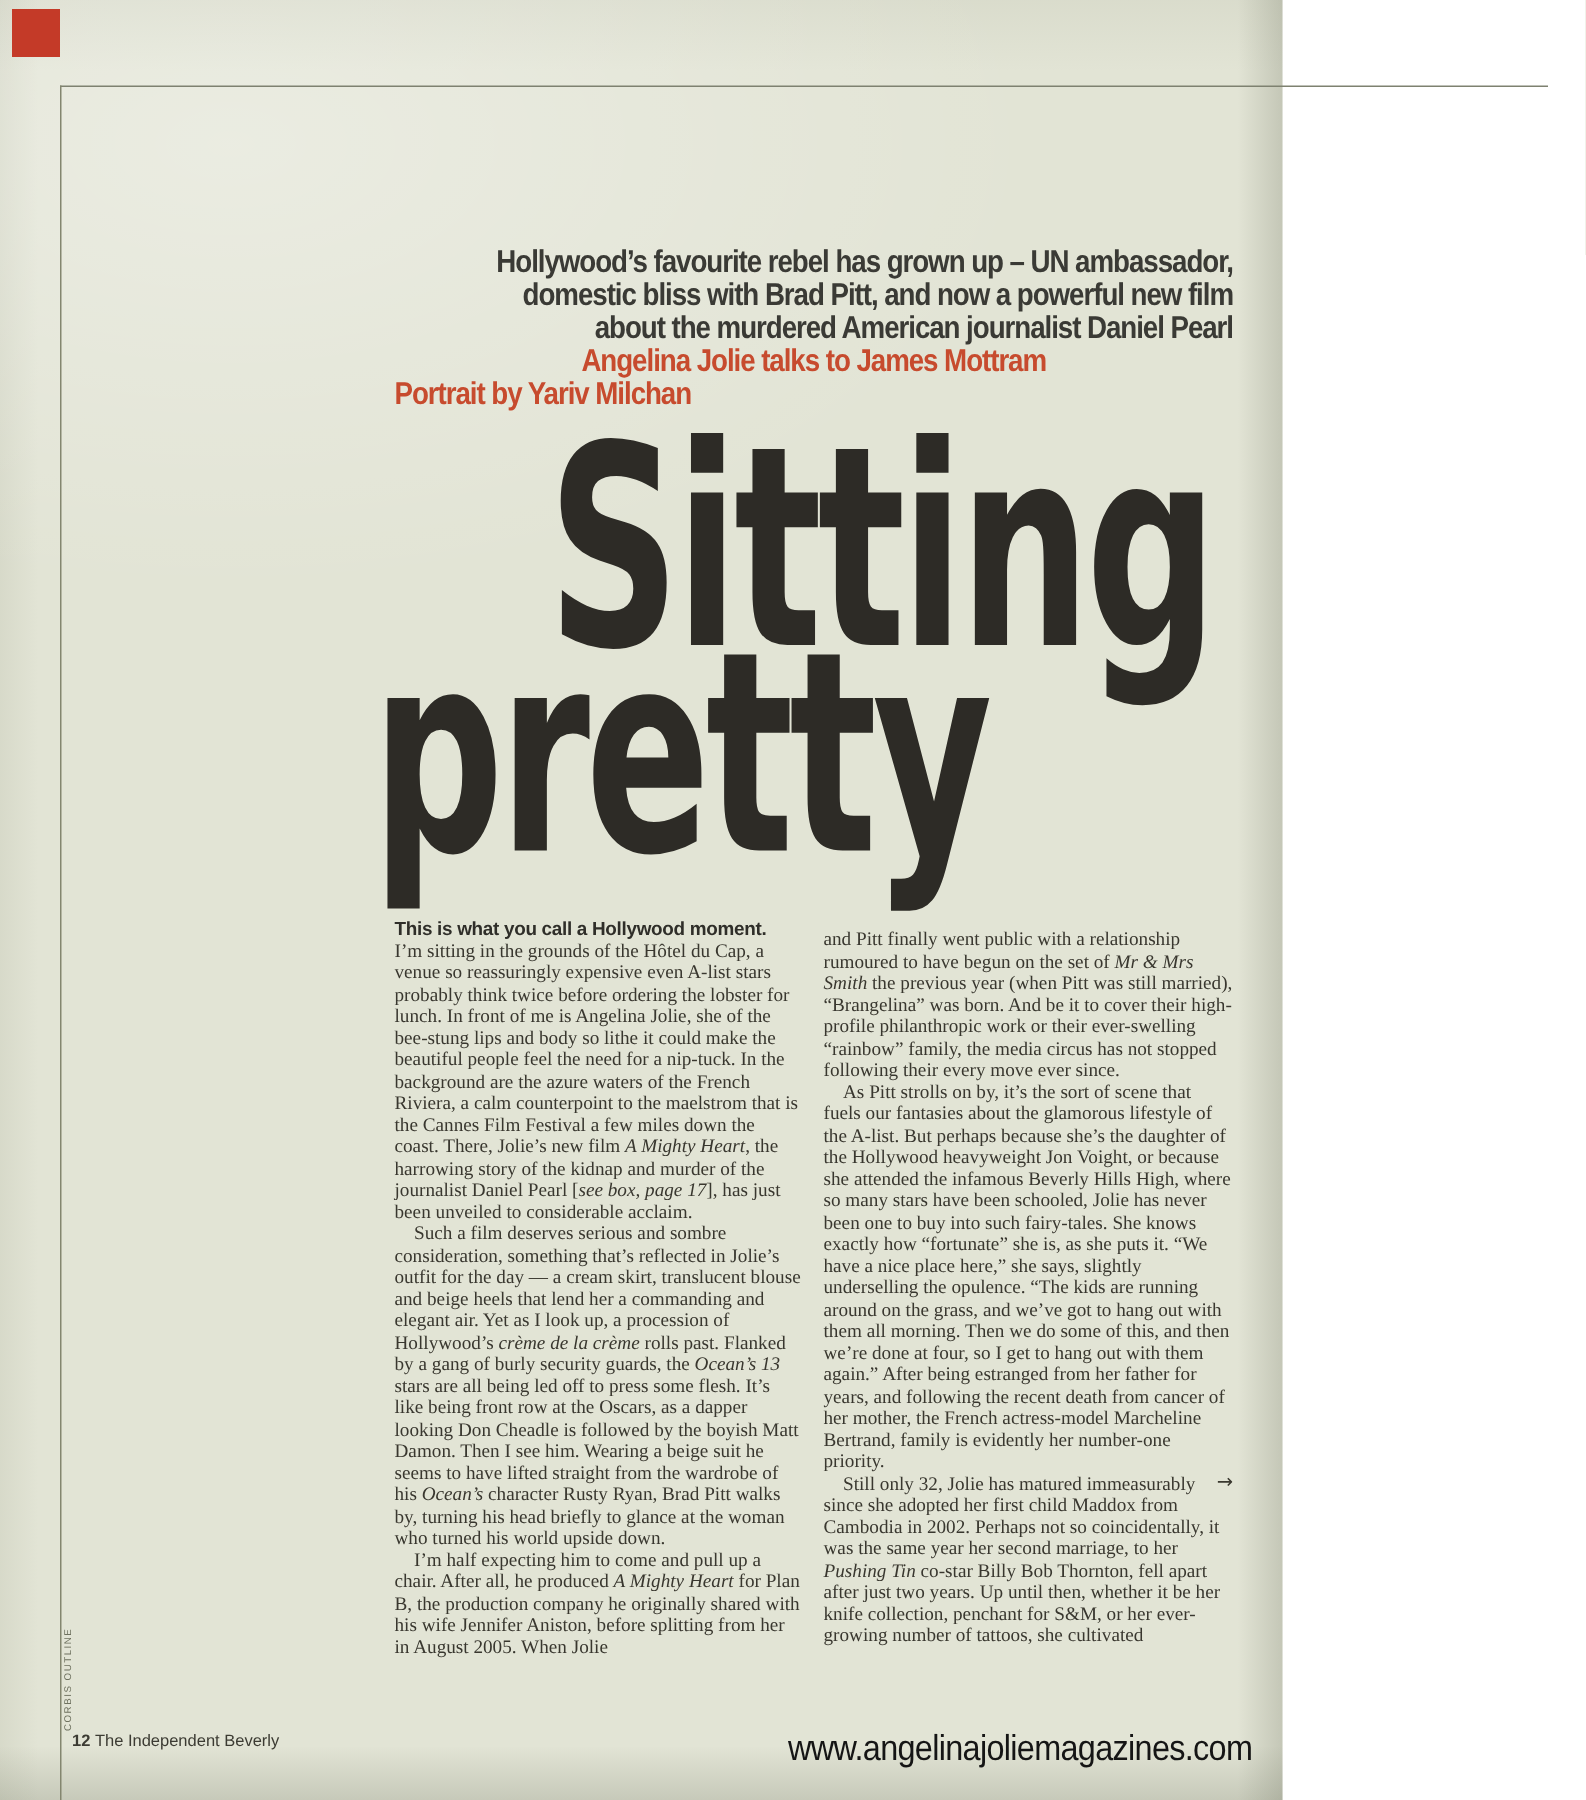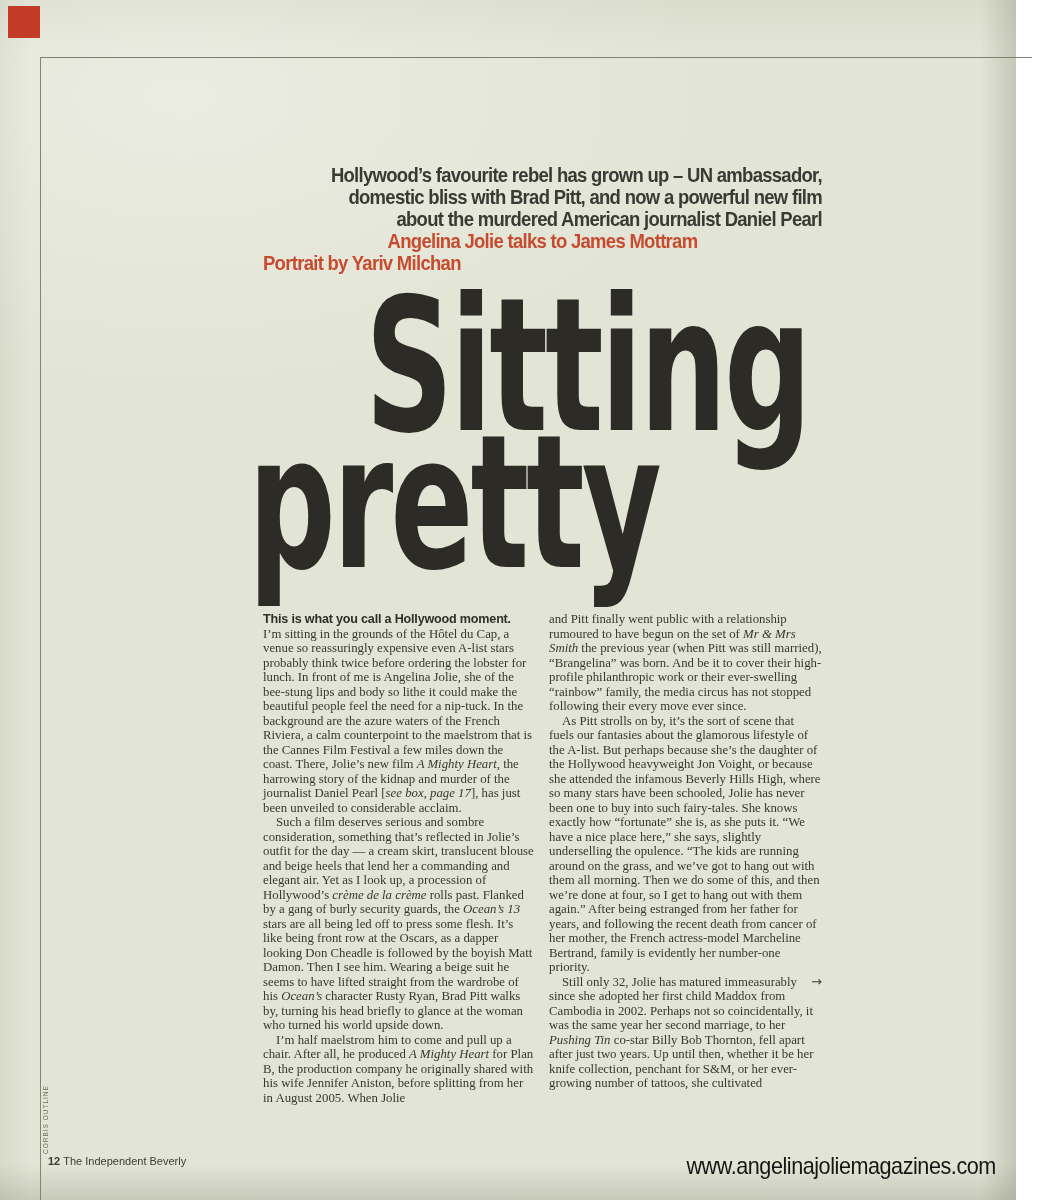--- a/index.html
+++ b/index.html
@@ -1,18 +1,18 @@
 <!DOCTYPE html>
 <html><head>
 <meta charset="utf-8">
 <style>
   html,body{margin:0;padding:0;}
   body{width:1057px;height:1200px;overflow:hidden;position:relative;
        font-family:"Liberation Sans",sans-serif;}
-  #page{position:absolute;inset:0;width:1016px;height:1200px;
+  #page{position:absolute;inset:0;width:855px;height:1200px;
     background-color:#e2e4d5;
     background-image:
       radial-gradient(900px 500px at 18% 8%, rgba(255,255,255,.30), rgba(255,255,255,0) 60%),
       linear-gradient(90deg, rgba(120,125,100,.10) 0, rgba(120,125,100,0) 3%, rgba(120,125,100,0) 96.5%, rgba(90,95,75,.22) 100%),
       linear-gradient(180deg, rgba(120,125,100,.08) 0, rgba(120,125,100,0) 4%, rgba(120,125,100,0) 97%, rgba(90,95,75,.20) 100%);
   }
   
   .rule-top{position:absolute;left:40px;top:57px;width:992px;height:1px;background:#7e8170;}
   .rule-left{position:absolute;left:40px;top:57px;width:1px;height:1143px;background:#83866f;}
   .corner-square{position:absolute;left:8px;top:6px;width:32px;height:32px;background:#c43a28;}
@@ -24,21 +24,21 @@
   .sf-line.a-right{text-align:right;transform:scaleX(.88);transform-origin:100% 50%;}
   .sf-line.a-center{text-align:center;transform:scaleX(.88);transform-origin:50% 50%;}
   .sf-line.a-left{text-align:left;transform:scaleX(.88);transform-origin:0 50%;}
   
   .title-line{position:absolute;font-family:"DejaVu Sans",sans-serif;font-weight:bold;
     font-size:186px;line-height:186px;letter-spacing:-0.025em;color:#2d2b26;
     transform:scaleX(.66);transform-origin:0 50%;white-space:nowrap;}
   #title1{left:365px;top:273px;}
   #title2{left:248px;top:410px;}
   
-  .bodywrap{position:absolute;left:263px;top:612px;width:559px;display:flex;gap:14px;}
+  .bodywrap{position:absolute;left:263px;top:612px;width:559px;display:flex;gap:14px;align-items:center;}
   .col{width:272px;color:#39372f;font-family:"Liberation Serif",serif;
        font-size:12.8px;line-height:14.5px;}
   .col.right{width:273px;}
   .leadin{font-family:"Liberation Sans",sans-serif;font-weight:bold;font-size:12.6px;
           line-height:14.5px;letter-spacing:-0.2px;color:#2f2e29;}
   .col p{margin:0;text-align:left;}
   .col p.ind{text-indent:13px;}
   .it{font-style:italic;}
   .arrow{float:right;font-family:"DejaVu Sans",sans-serif;color:#3a382f;font-size:13px;}
   
@@ -67,21 +67,21 @@
     </div>
 
   <div id="title1" class="title-line">Sitting</div>
   <div id="title2" class="title-line">pretty</div>
 
   <div class="bodywrap">
     <div class="col left">
       <div class="leadin">This is what you call a Hollywood moment.</div>
     <p class=""><span>I’m sitting in the grounds of the Hôtel du Cap, a venue so reassuringly expensive even A-list stars probably think twice before ordering the lobster for lunch. In front of me is Angelina Jolie, she of the bee-stung lips and body so lithe it could make the beautiful people feel the need for a nip-tuck. In the background are the azure waters of the French Riviera, a calm counterpoint to the maelstrom that is the Cannes Film Festival a few miles down the coast. There, Jolie’s new film </span><span class="it">A Mighty Heart</span><span>, the harrowing story of the kidnap and murder of the journalist Daniel Pearl [</span><span class="it">see box, page 17</span><span>], has just been unveiled to considerable acclaim.</span></p>
         <p class="ind"><span>Such a film deserves serious and sombre consideration, something that’s reflected in Jolie’s outfit for the day — a cream skirt, translucent blouse and beige heels that lend her a commanding and elegant air. Yet as I look up, a procession of Hollywood’s </span><span class="it">crème de la crème</span><span> rolls past. Flanked by a gang of burly security guards, the </span><span class="it">Ocean’s 13</span><span> stars are all being led off to press some flesh. It’s like being front row at the Oscars, as a dapper looking Don Cheadle is followed by the boyish Matt Damon. Then I see him. Wearing a beige suit he seems to have lifted straight from the wardrobe of his </span><span class="it">Ocean’s</span><span> character Rusty Ryan, Brad Pitt walks by, turning his head briefly to glance at the woman who turned his world upside down.</span></p>
-        <p class="ind"><span>I’m half maelstrom him to come and pull up a chair. After all, he produced </span><span class="it">A Mighty Heart</span><span> for Plan B, the production company he originally shared with his wife Jennifer Aniston, before splitting from her in August 2005. When Jolie</span></p>
+        <p class="ind"><span>I’m half expecting him to come and pull up a chair. After all, he produced </span><span class="it">A Mighty Heart</span><span> for Plan B, the production company he originally shared with his wife Jennifer Aniston, before splitting from her in August 2005. When Jolie</span></p>
       </div>
     <div class="col right">
         <p class=""><span>and Pitt finally went public with a relationship rumoured to have begun on the set of </span><span class="it">Mr &amp; Mrs Smith</span><span> the previous year (when Pitt was still married), “Brangelina” was born. And be it to cover their high-profile philanthropic work or their ever-swelling “rainbow” family, the media circus has not stopped following their every move ever since.</span></p>
         <p class="ind"><span>As Pitt strolls on by, it’s the sort of scene that fuels our fantasies about the glamorous lifestyle of the A-list. But perhaps because she’s the daughter of the Hollywood heavyweight Jon Voight, or because she attended the infamous Beverly Hills High, where so many stars have been schooled, Jolie has never been one to buy into such fairy-tales. She knows exactly how “fortunate” she is, as she puts it. “We have a nice place here,” she says, slightly underselling the opulence. “The kids are running around on the grass, and we’ve got to hang out with them all morning. Then we do some of this, and then we’re done at four, so I get to hang out with them again.” After being estranged from her father for years, and following the recent death from cancer of her mother, the French actress-model Marcheline Bertrand, family is evidently her number-one priority.</span></p>
         <p class="ind"><span class="arrow">→</span><span>Still only 32, Jolie has matured immeasurably since she adopted her first child Maddox from Cambodia in 2002. Perhaps not so coincidentally, it was the same year her second marriage, to her </span><span class="it">Pushing Tin</span><span> co-star Billy Bob Thornton, fell apart after just two years. Up until then, whether it be her knife collection, penchant for S&amp;M, or her ever-growing number of tattoos, she cultivated</span></p>
       </div>
   </div>
 
   <div class="photo-credit">CORBIS OUTLINE</div>
 

